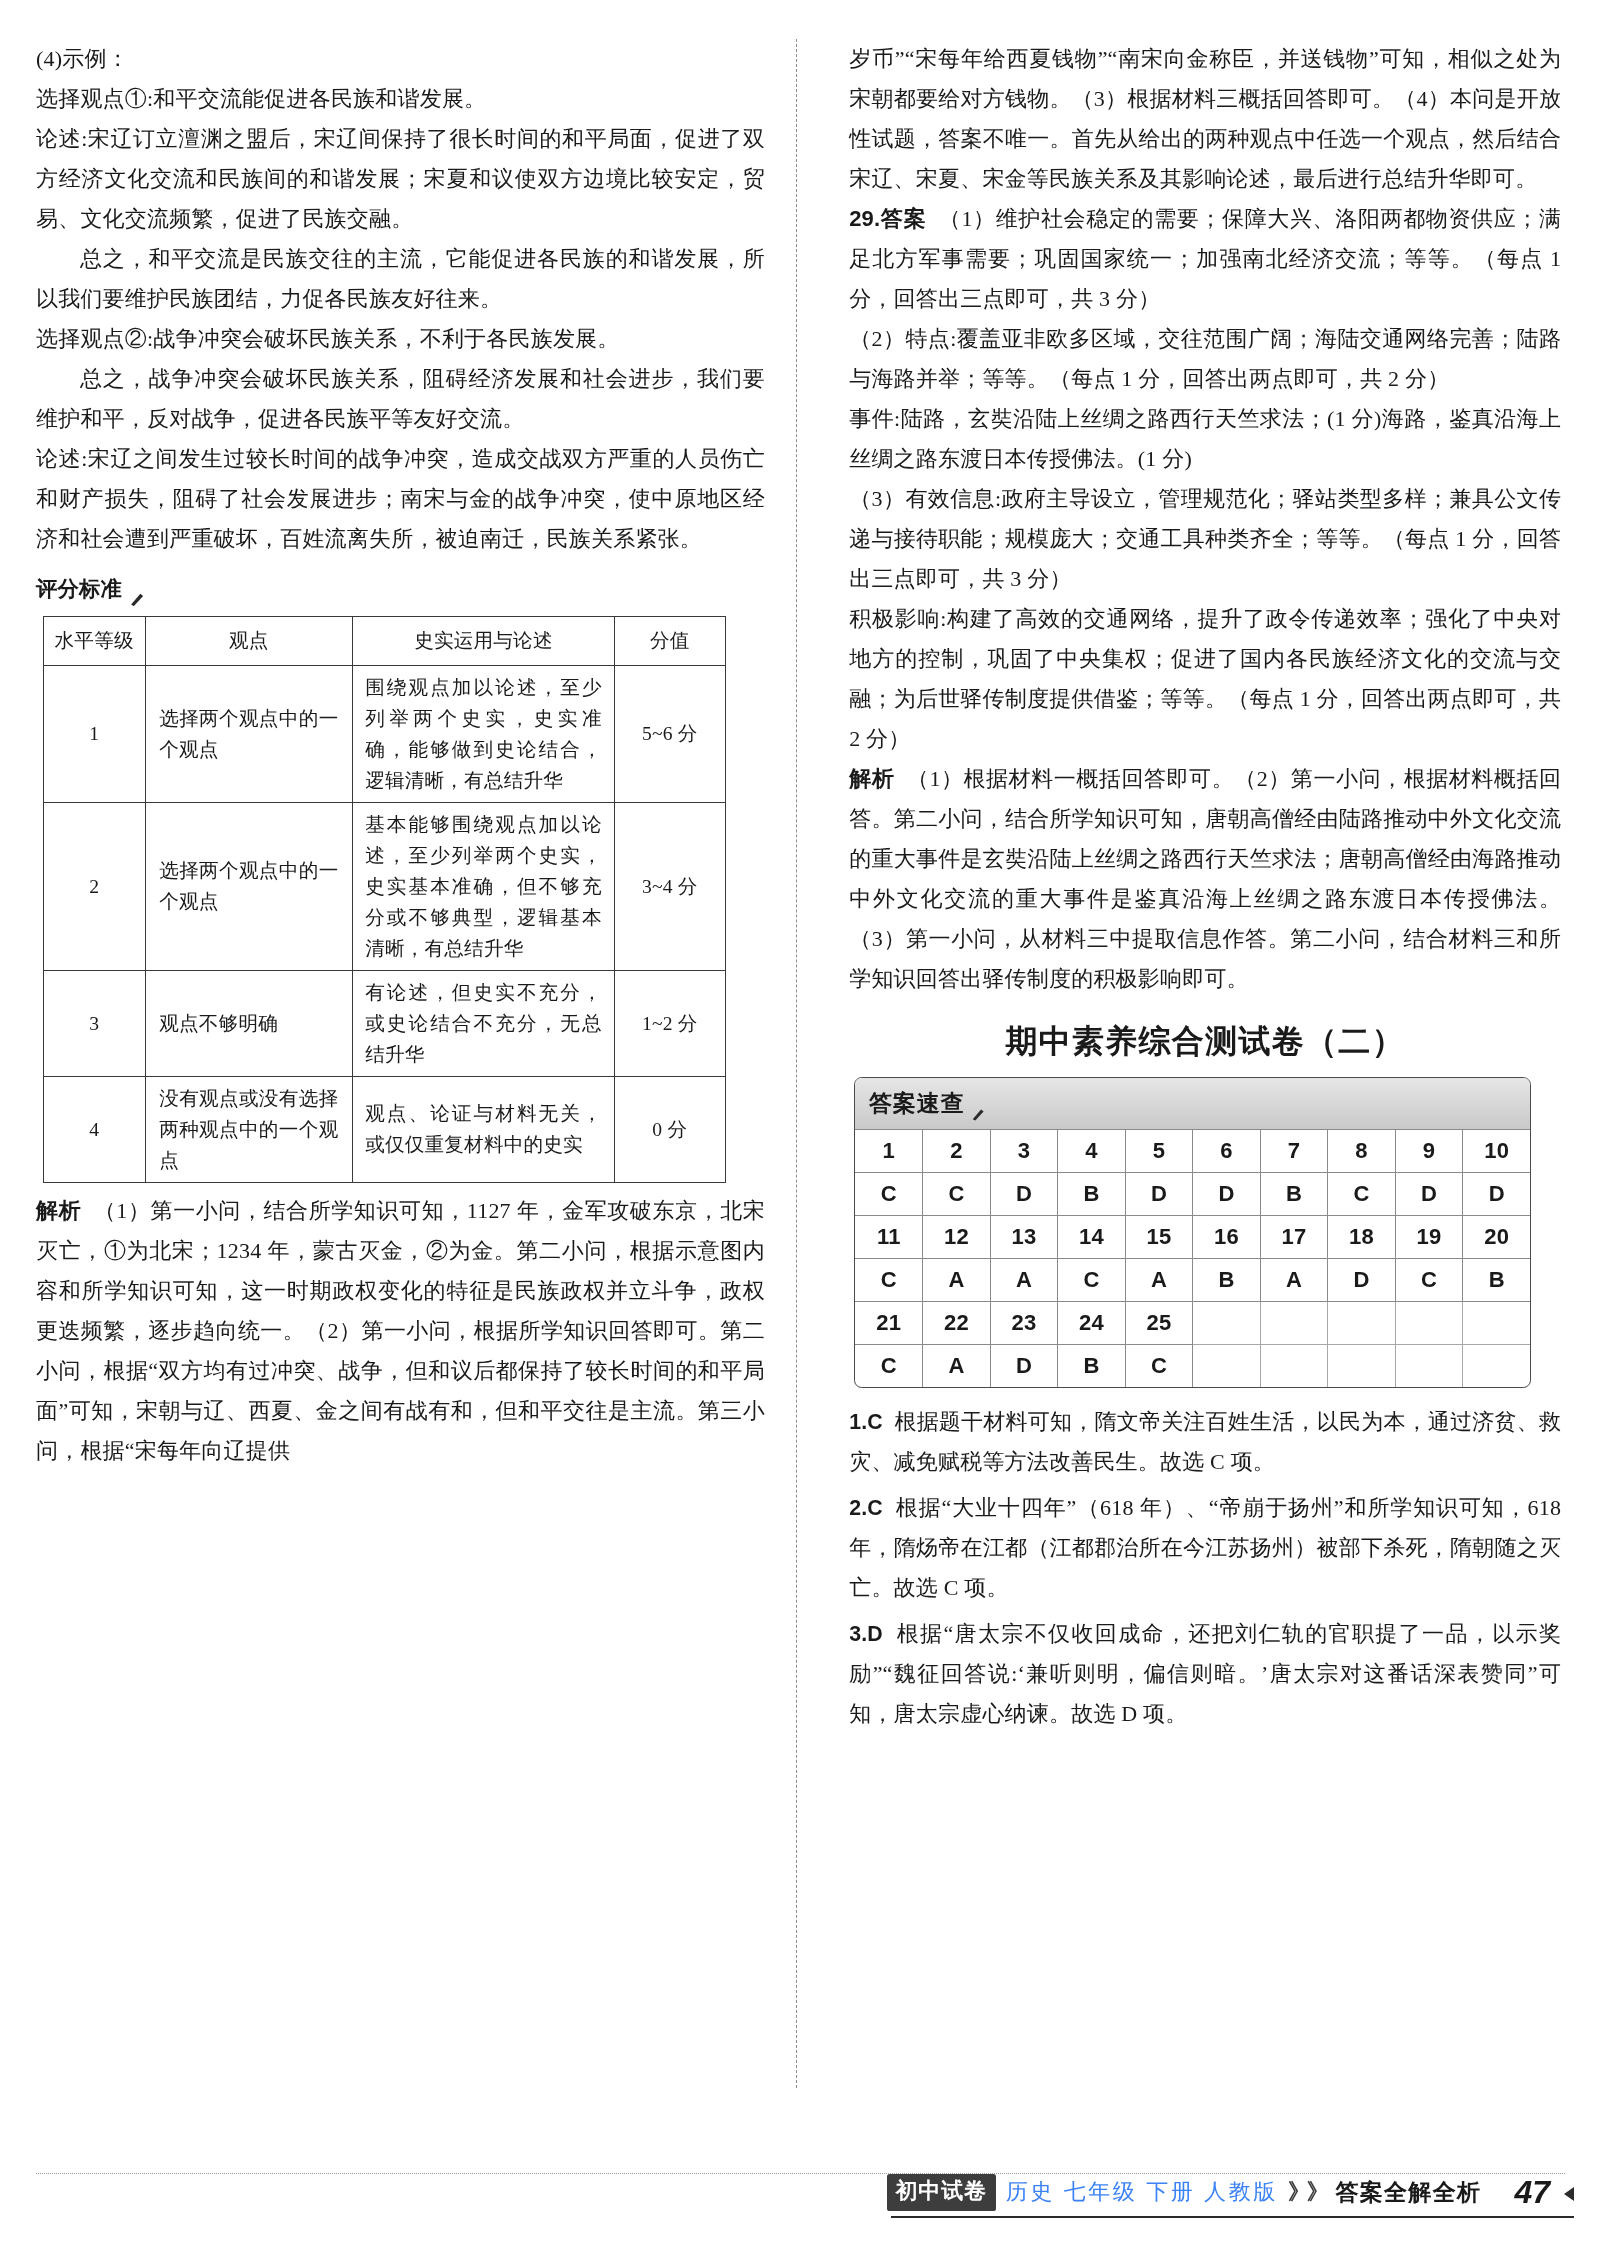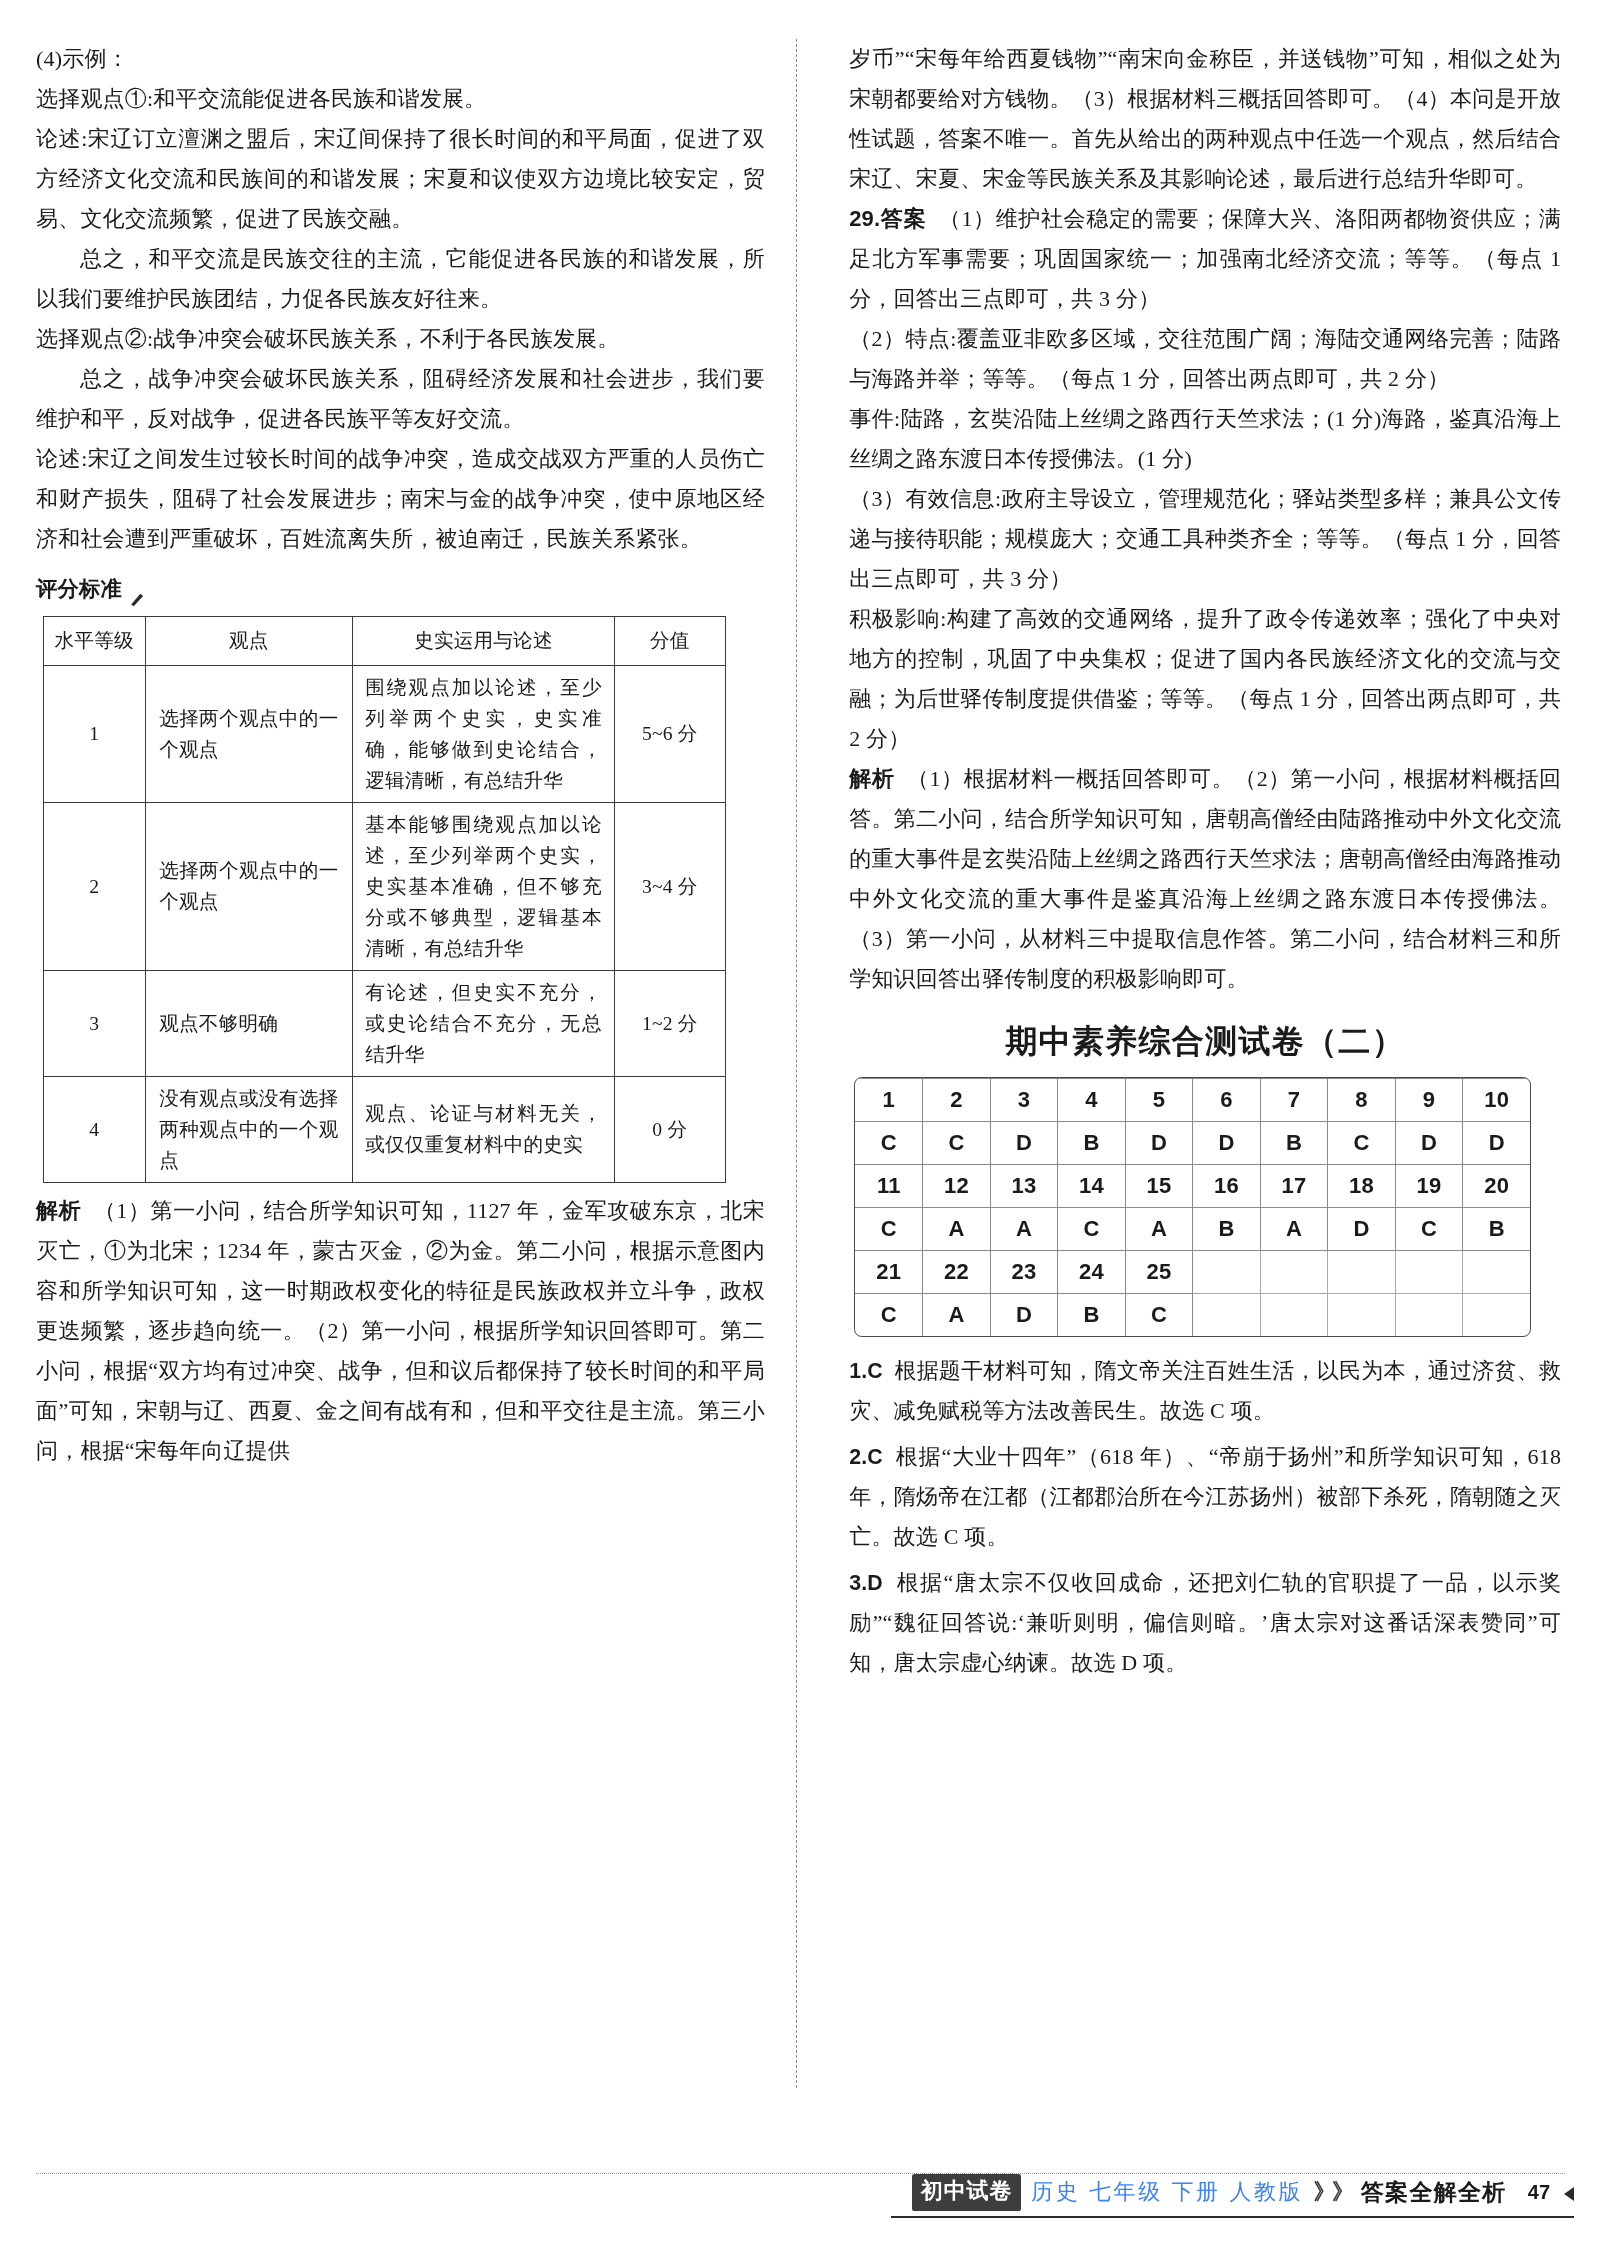--- a/index.html
+++ b/index.html
@@ -168,21 +168,21 @@
     color: #ffffff;
     font-weight: bold;
     font-size: 22px;
     padding: 2.6px 8.5px 4.3px 8.5px;
     border-radius: 2.6px;
     letter-spacing: 0.9px;
   }
   .foot-meta { font-size: 22px; letter-spacing: 2.6px; color: #3b82f6; }
   .chev { font-size: 22px; color: #3d3d3d; font-weight: bold; letter-spacing: -3.4px; }
   .foot-strong { font-weight: bold; font-size: 23px; letter-spacing: 1.3px; }
-  .foot-page { font-weight: bold; font-size: 20px; margin-left: 11px; }
+  .foot-page { font-weight: bold; font-size: 32px; margin-left: 23px; font-style: italic; }
   .foot-tri {
     display: inline-block;
     width: 0; height: 0;
     border-top: 7.7px solid transparent;
     border-bottom: 7.7px solid transparent;
     border-right: 10.2px solid #2b2b2b;
     margin-left: 3.4px;
     position: relative; top: 1.7px;
   }
   .foot-rule {
@@ -280,20 +280,28 @@
       <p class="t">（3）有效信息:政府主导设立，管理规范化；驿站类型多样；兼具公文传递与接待职能；规模庞大；交通工具种类齐全；等等。（每点 1 分，回答出三点即可，共 3 分）</p>
       <p class="t">积极影响:构建了高效的交通网络，提升了政令传递效率；强化了中央对地方的控制，巩固了中央集权；促进了国内各民族经济文化的交流与交融；为后世驿传制度提供借鉴；等等。（每点 1 分，回答出两点即可，共 2 分）</p>
 
       <p class="t"><span class="lbl">解析</span>&nbsp;&nbsp;<span>（1）根据材料一概括回答即可。（2）第一小问，根据材料概括回答。第二小问，结合所学知识可知，唐朝高僧经由陆路推动中外文化交流的重大事件是玄奘沿陆上丝绸之路西行天竺求法；唐朝高僧经由海路推动中外文化交流的重大事件是鉴真沿海上丝绸之路东渡日本传授佛法。（3）第一小问，从材料三中提取信息作答。第二小问，结合材料三和所学知识回答出驿传制度的积极影响即可。</span></p>
 
       <div class="sec-title-wrap">
         <span class="sec-title">期中素养综合测试卷（二）</span>
       </div>
 
       <div class="quick-box">
+        <div class="quick-head">
+          <span>答案速查</span>
+          <span class="pen-icon">
+            <svg viewBox="0 0 24 24" width="17" height="15.4">
+                <path d="M3 19 L16 4 L20 7 L7 21 Z" fill="#2b2b2b"></path>
+              </svg>
+          </span>
+        </div>
         <table class="quick">
           <tbody>
             <tr>
               <td>1</td>
               <td>2</td>
               <td>3</td>
               <td>4</td>
               <td>5</td>
               <td>6</td>
               <td>7</td>

